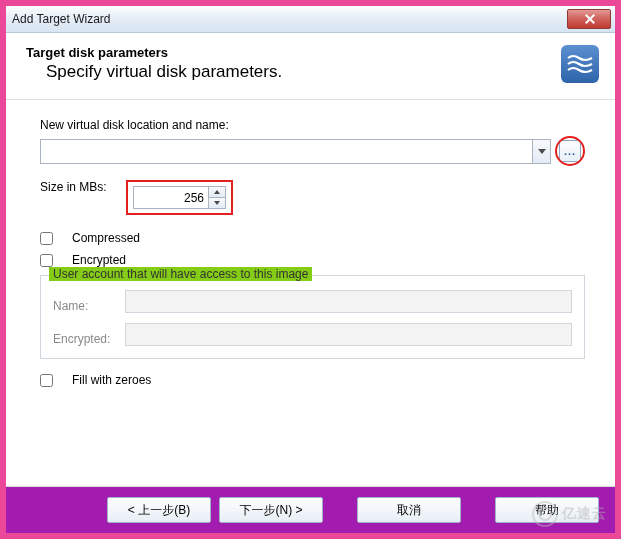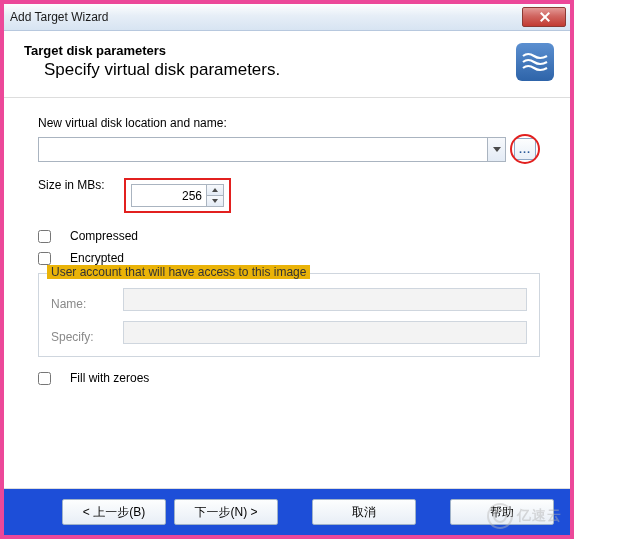--- a/index.html
+++ b/index.html
@@ -1,16 +1,16 @@
 <!DOCTYPE html>
 <html><head>
 <meta charset="utf-8">
 <style>
 html,body{margin:0;padding:0;font-family:"Microsoft YaHei","Segoe UI",Tahoma,sans-serif;font-size:12px;color:#000;background:#fff}
-.window{width:574px;height:539px;border:4px solid #ec4899;box-sizing:border-box;position:relative;background:#fff}
+.window{width:621px;height:539px;border:6px solid #ec4899;box-sizing:border-box;position:relative;background:#fff}
 .titlebar{height:26px;background:linear-gradient(#fdfefe,#e6eef7 45%,#d7e4f2);border-bottom:1px solid #b7c8de;display:flex;align-items:center;padding-left:6px;position:relative}
 .titlebar-title{font-size:12px;color:#1a1a1a}
 .close-btn{position:absolute;right:4px;top:3px;width:42px;height:18px;background:linear-gradient(#e49a96,#d06560 45%,#c23b32);border:1px solid #8b3a34;border-radius:2px;display:flex;align-items:center;justify-content:center}
 .close-x{width:10px;height:10px}
 .close-x:before,.close-x:after{content:"";position:absolute;width:12px;height:2px;background:#fff;top:8px}
 .close-x:before{transform:rotate(45deg)}
 .close-x:after{transform:rotate(-45deg)}
 .header{display:flex;padding:12px 16px 16px 20px;align-items:flex-start;border-bottom:1px solid #ddd}
 .header-text{flex:1}
 .header-title{font-weight:bold;font-size:13px;margin-bottom:2px}
@@ -33,26 +33,26 @@
 .spinner{display:flex;height:21px;border:1px solid #aab4c0}
 .spinner-input{width:66px;border:none;outline:none;text-align:right;padding:0 4px;font-size:12px}
 .spinner-btns{width:16px;border-left:1px solid #aab4c0;display:flex;flex-direction:column}
 .spin-up,.spin-down{flex:1;background:linear-gradient(#f7f9fc,#e3ebf5);display:flex;align-items:center;justify-content:center;cursor:pointer}
 .spin-up{border-bottom:1px solid #aab4c0}
 .tri-up-s{width:0;height:0;border-left:3px solid transparent;border-right:3px solid transparent;border-bottom:4px solid #4a4a4a}
 .tri-down-s{width:0;height:0;border-left:3px solid transparent;border-right:3px solid transparent;border-top:4px solid #4a4a4a}
 .check-row{display:flex;align-items:center;gap:19px;margin-bottom:8px}
 .check-row input[type=checkbox]{width:13px;height:13px;margin:0}
 .groupbox{border:1px solid #cfd6de;padding:14px 12px 12px 12px;margin-top:6px;margin-bottom:14px;position:relative}
-.groupbox-title{position:absolute;top:-9px;left:8px;background:#eab308;padding:0 4px;font-size:12px;color:#333}
+.groupbox-title{position:absolute;top:-9px;left:8px;background:#84cc16;padding:0 4px;font-size:12px;color:#333}
 .g-row{display:flex;align-items:flex-end;margin-bottom:10px}
 .g-row:last-child{margin-bottom:0}
 .g-label{width:72px;color:#8a8a8a;font-size:12px}
 .g-input{flex:1;height:21px;border:1px solid #cfd6de;background:#f3f3f3;outline:none;padding:0 4px}
-.footer{position:absolute;bottom:0;left:0;right:0;height:46px;border-top:1px solid #ddd;display:flex;align-items:center;justify-content:flex-end;padding-right:16px;gap:8px;background:#1d4ed8}
+.footer{position:absolute;bottom:0;left:0;right:0;height:46px;border-top:1px solid #ddd;display:flex;align-items:center;justify-content:flex-end;padding-right:16px;gap:8px;background:#a21caf}
 .btn{height:24px;min-width:82px;border:1px solid #9fb2c9;border-radius:2px;background:linear-gradient(#fdfefe,#e8eef6);font-size:12px;padding:0 10px;display:flex;align-items:center;justify-content:center;cursor:pointer}
 .btn-gap{width:18px}
 .watermark{position:absolute;right:8px;bottom:6px;opacity:.45;display:flex;align-items:center;gap:4px;pointer-events:none}
 .wm-ico{width:22px;height:22px;border:2px solid #b9b9b9;border-radius:50%;position:relative}
 .wm-ico:before{content:"";position:absolute;width:10px;height:10px;border:2px solid #b9b9b9;border-radius:50%;left:4px;top:4px}
 .wm-txt{font-size:14px;color:#b0b0b0;font-weight:bold;letter-spacing:1px}
 </style>
 </head>
 <body>
 
@@ -122,21 +122,21 @@
       <span>Encrypted</span>
     </label>
 
     <div class="groupbox">
       <div class="groupbox-title">User account that will have access to this image</div>
       <div class="g-row">
         <div class="g-label">Name:</div>
         <input class="g-input" disabled="" value="" style="">
       </div>
       <div class="g-row">
-        <div class="g-label">Specify:</div>
+        <div class="g-label">Encrypted:</div>
         <input class="g-input" type="password" disabled="" value="" style="">
       </div>
     </div>
 
     <label class="check-row">
       <input type="checkbox" style="">
       <span>Fill with zeroes</span>
     </label>
 
   </div>

